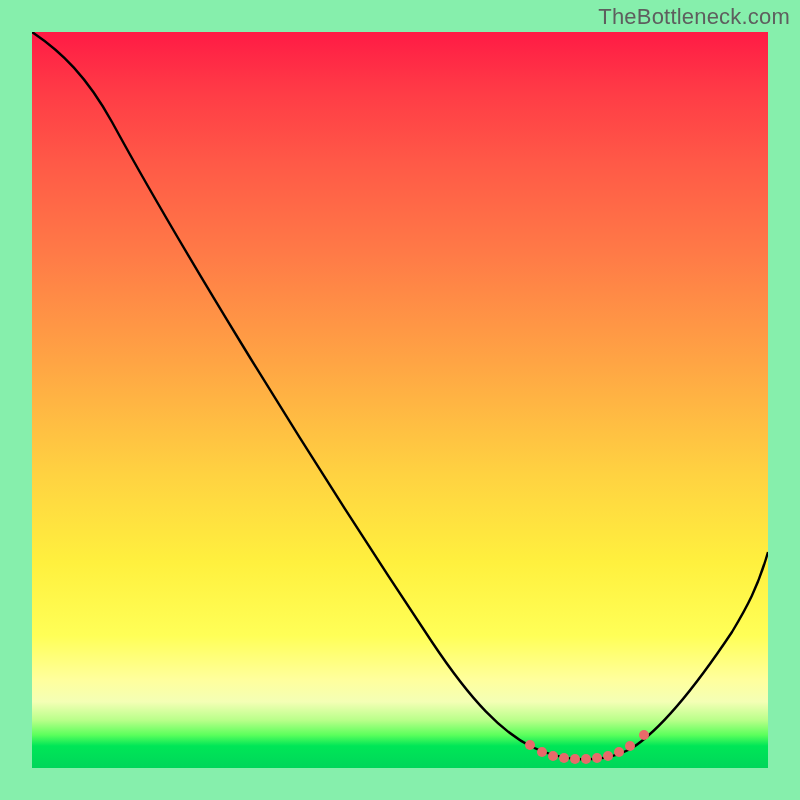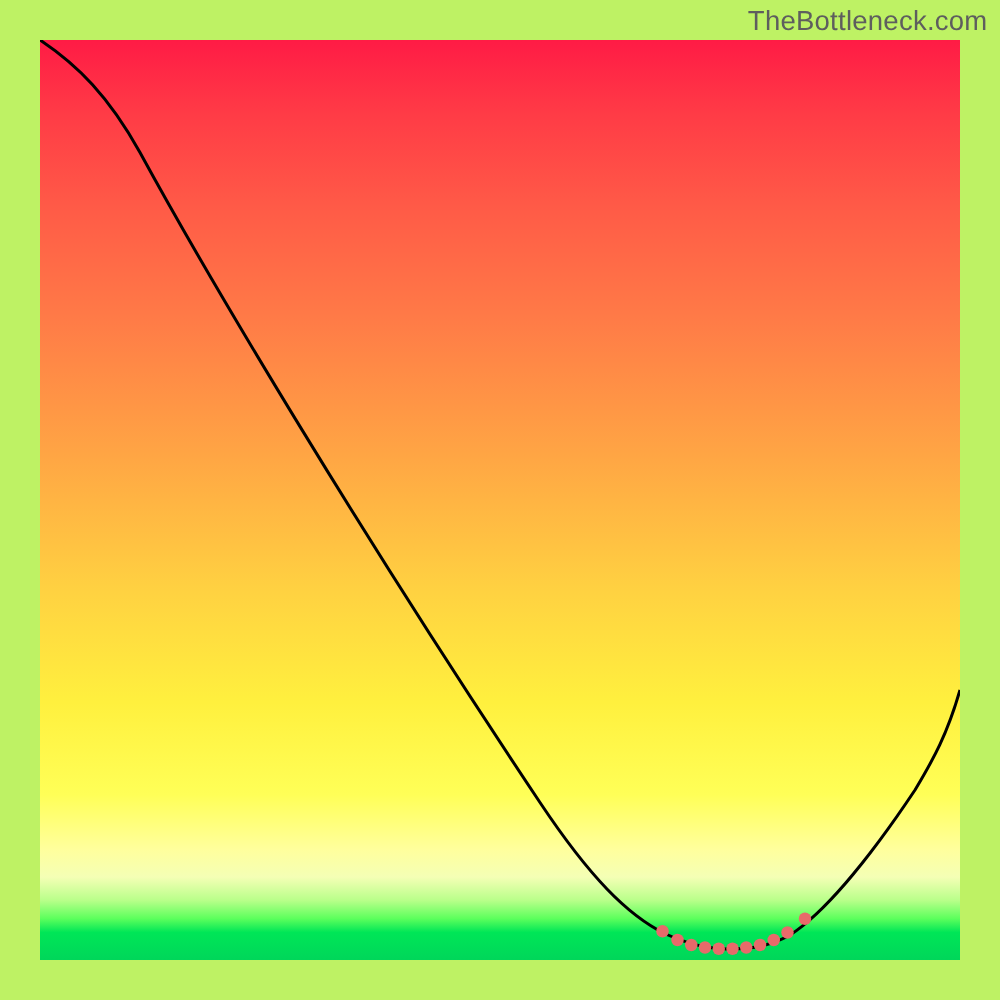--- a/index.html
+++ b/index.html
@@ -8,21 +8,21 @@
     width: 800px;
     height: 800px;
     background: #000;
     overflow: hidden;
     font-family: Arial, Helvetica, sans-serif;
   }
   .frame {
     position: relative;
     width: 800px;
     height: 800px;
-    background: #bef264;
+    background: #86efac;
   }
   .watermark {
     position: absolute;
     top: 4px;
     right: 10px;
     color: #5e5e5e;
     font-size: 22px;
     font-weight: 500;
     letter-spacing: 0.2px;
     z-index: 10;

